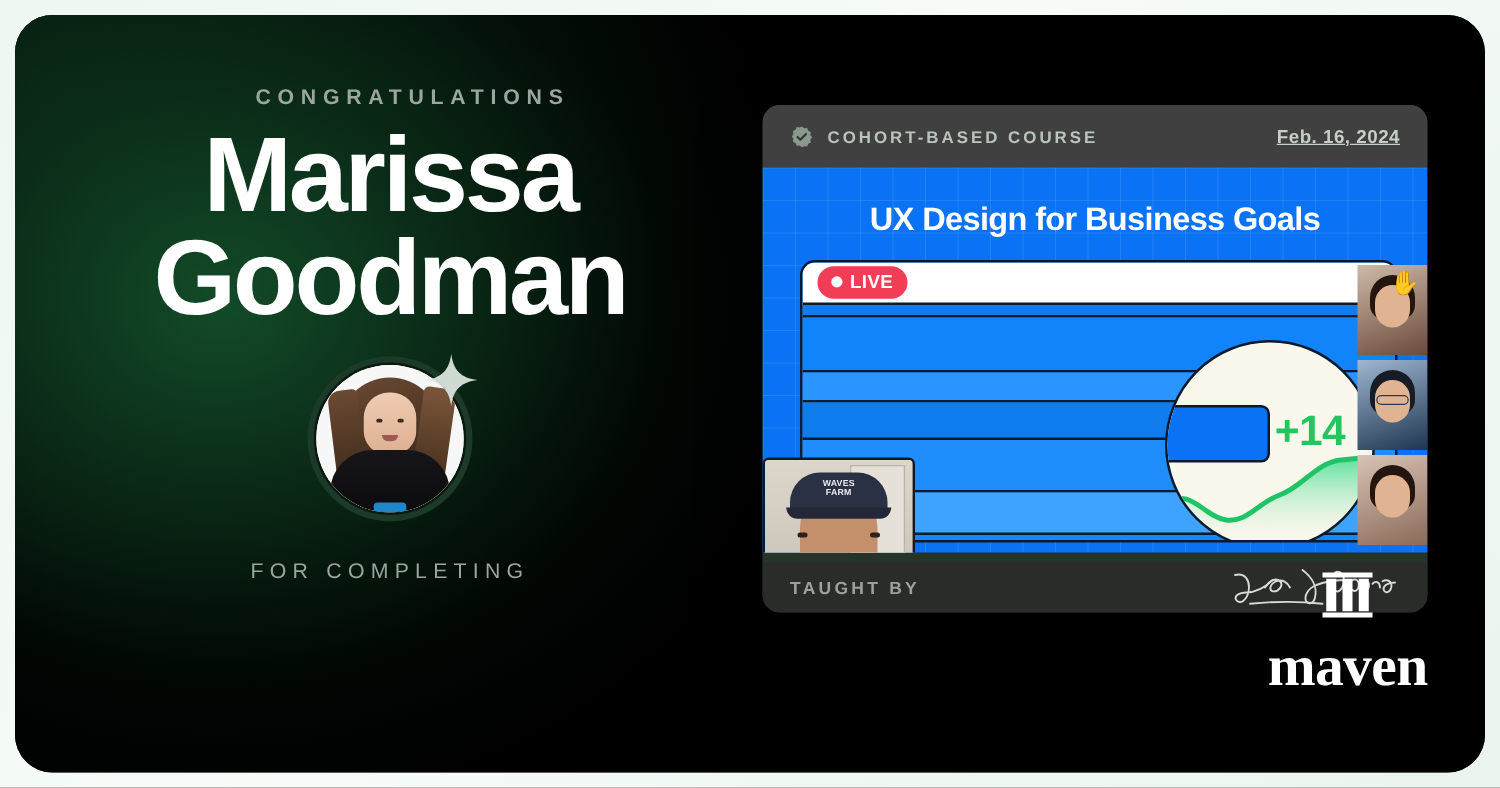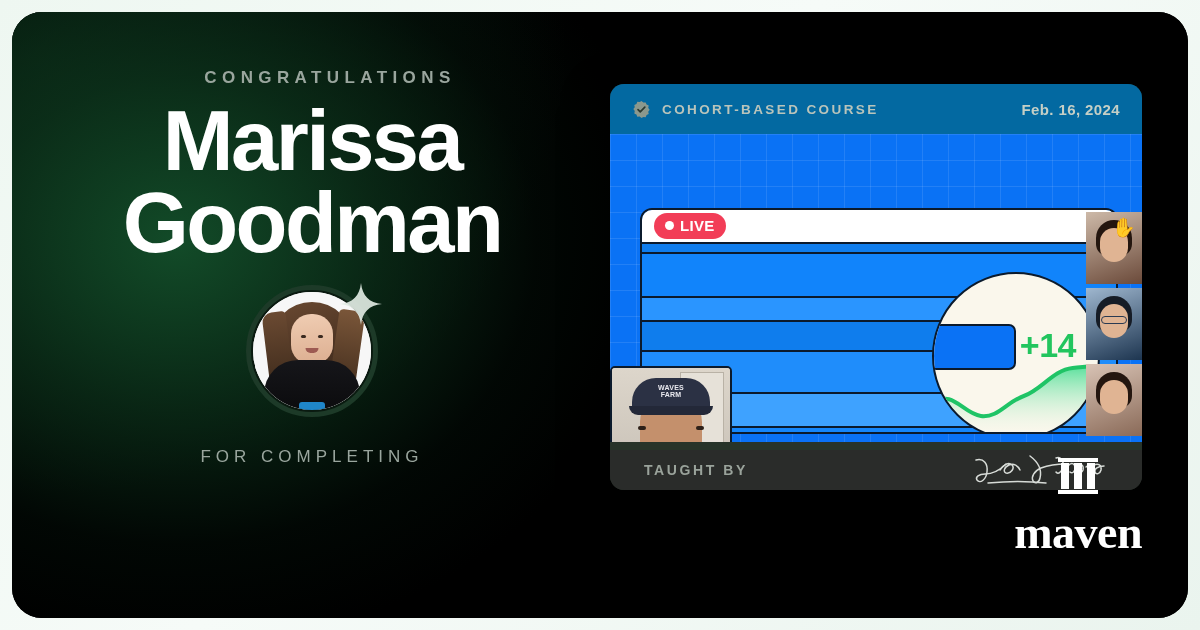--- a/index.html
+++ b/index.html
@@ -115,34 +115,34 @@
   
   .card {
     position:absolute; left:598px; top:72px;
     width:532px; height:406px;
     background:#273429; border-radius:14px;
     z-index:3; overflow:hidden;
     box-shadow:0 18px 46px rgba(0,0,0,.55);
   }
   .card-head {
     height:50px; display:flex; align-items:center;
-    padding:0 22px; background:#0369a1;
+    padding:0 22px; background:#404040;
   }
   .badge-icon { width:19px; height:19px; flex:0 0 auto; margin-right:11px; }
   .card-head-label {
     font-size:13.5px; font-weight:700; letter-spacing:2.4px;
     color:#b9c4bb; text-transform:uppercase;
   }
   .card-date {
     margin-left:auto; font-size:15px; font-weight:600;
-    letter-spacing:.4px; color:#c5cfc6;
+    letter-spacing:.4px; color:#c5cfc6;text-decoration:underline;
   }
   .card-foot {
     position:absolute; left:0; bottom:0; width:100%; height:40px;
-    background:#2a2c2a; display:flex; align-items:center; padding:0 34px;
+    background:#2a2c2a; display:flex; align-items:center; padding:0 22px;
   }
   .taught-by {
     font-size:14px; font-weight:700; letter-spacing:2.6px;
     color:#9aa39b; text-transform:uppercase;
   }
   .signature { margin-left:auto; width:140px; height:40px; }
 
   
   .screen {
     position:absolute; left:0; top:50px; width:532px; height:308px;
@@ -268,20 +268,21 @@
       <div class="card-head">
         <svg class="badge-icon" viewBox="0 0 24 24">
           <path d="M12 1.4l2.3 1.9 3-.3 1.1 2.8 2.7 1.3-.6 2.9 1.8 2.4-1.8 2.4.6 2.9-2.7 1.3-1.1 2.8-3-.3L12 22.6l-2.3-1.9-3 .3-1.1-2.8-2.7-1.3.6-2.9L1.7 11.5l1.8-2.4-.6-2.9 2.7-1.3 1.1-2.8 3 .3z" fill="#8b988d"></path>
           <path d="M7.6 12.1l2.8 2.8 5.8-5.9" fill="none" stroke="#2b382f" stroke-width="2.1" stroke-linecap="round" stroke-linejoin="round"></path>
         </svg>
         <div class="card-head-label">Cohort-Based Course</div>
         <div class="card-date">Feb. 16, 2024</div>
       </div>
 
       <div class="screen">
+        <div class="screen-title">UX Design for Business Goals</div>
 
         <div class="meeting">
           <div class="meeting-bar">
             <div class="live-pill">
               <span class="live-dot"></span>
               <span>LIVE</span>
             </div>
           </div>
           <div class="bars">
             <div class="bar" style="height:10px;background:#0f7ded"></div>

